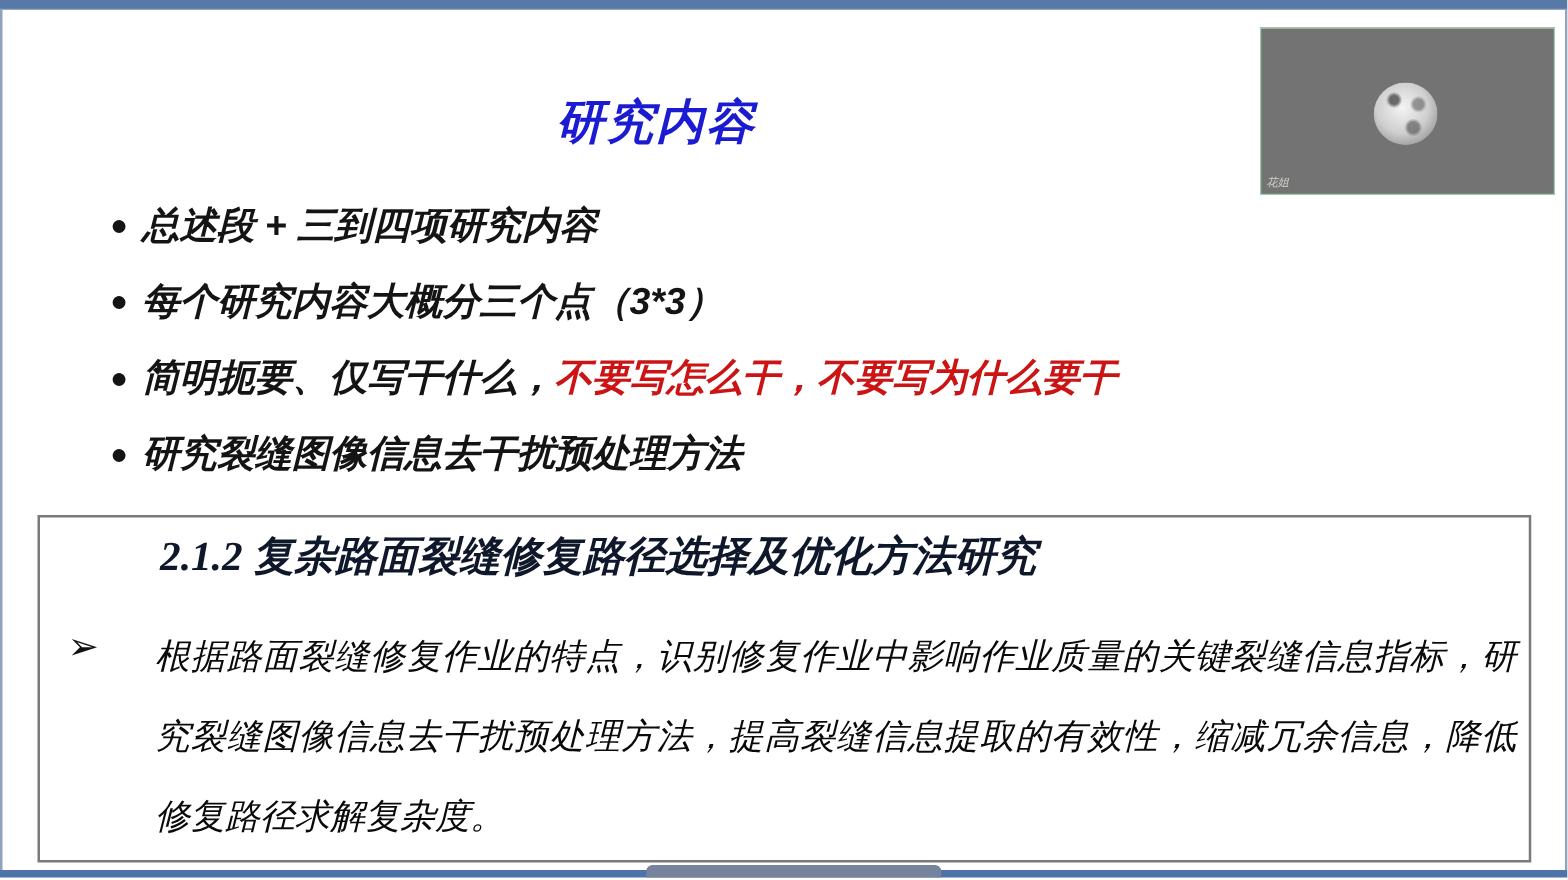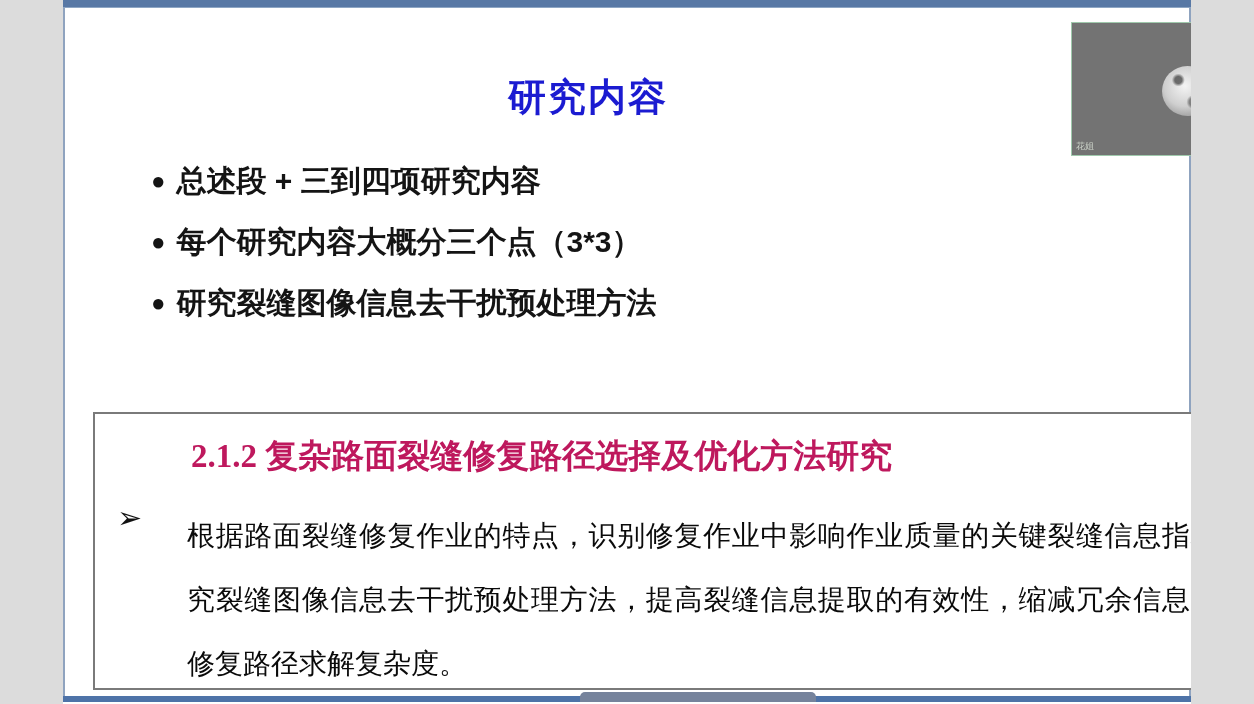--- a/index.html
+++ b/index.html
@@ -1,25 +1,26 @@
 <!DOCTYPE html>
 <html><head>
 <meta charset="utf-8">
 <style>
   * { margin: 0; padding: 0; box-sizing: border-box; }
   html, body { background: #dcdcdc; }
   body { font-family: "Liberation Sans", "DejaVu Sans", sans-serif; }
 
   .window {
     position: relative;
-    width: 1128px;
+    width: 1254px;
     height: 704px;
     background: #ffffff;
     overflow: hidden;
     margin: 0 auto;
+    font-style: italic;
   }
 
   
   .top-strip {
     position: absolute; left: 0; top: 0;
     width: 100%; height: 8px;
     background: #5878a5;
     border-bottom: 1px solid #8ea6c4;
   }
   .left-edge {
@@ -77,25 +78,25 @@
   .red-seg { color: #cc1414; }
 
   .content-box {
     position: absolute; left: 30px; top: 412px;
     width: 1195px; height: 278px;
     border: 2px solid #7a7a7a;
     background: #ffffff;
     font-family: "Liberation Serif", "DejaVu Serif", serif;
   }
   .box-heading {
-    margin: 20px 0 0 96px;
+    margin: 10px 0 0 96px;
     font-size: 33px;
     line-height: 44px;
     font-weight: bold;
-    color: #be185d;
+    color: #0f172a;
   }
   .box-arrow {
     position: absolute;
     left: 22px; top: 86px;
     font-size: 30px;
     color: #111;
     font-family: "DejaVu Sans", sans-serif;
   }
   .box-body {
     margin: 0;
@@ -142,20 +143,23 @@
   <div class="slide-title">研究内容</div>
 
   <ul class="bullet-list">
     <li>
       <span class="bullet-marker">●</span><span>总述段 + 三到四项研究内容</span>
     </li>
     <li>
       <span class="bullet-marker">●</span><span>每个研究内容大概分三个点（3*3）</span>
     </li>
     <li>
+      <span class="bullet-marker">●</span><span>简明扼要、仅写干什么，</span><span class="red-seg">不要写怎么干，不要写为什么要干</span>
+    </li>
+    <li>
       <span class="bullet-marker">●</span><span>研究裂缝图像信息去干扰预处理方法</span>
     </li>
   </ul>
 
   <div class="content-box">
     <div class="box-heading">2.1.2 复杂路面裂缝修复路径选择及优化方法研究</div>
     <span class="box-arrow">➢</span>
     <p class="box-body">根据路面裂缝修复作业的特点，识别修复作业中影响作业质量的关键裂缝信息指标，研究裂缝图像信息去干扰预处理方法，提高裂缝信息提取的有效性，缩减冗余信息，降低修复路径求解复杂度。</p>
   </div>
 

